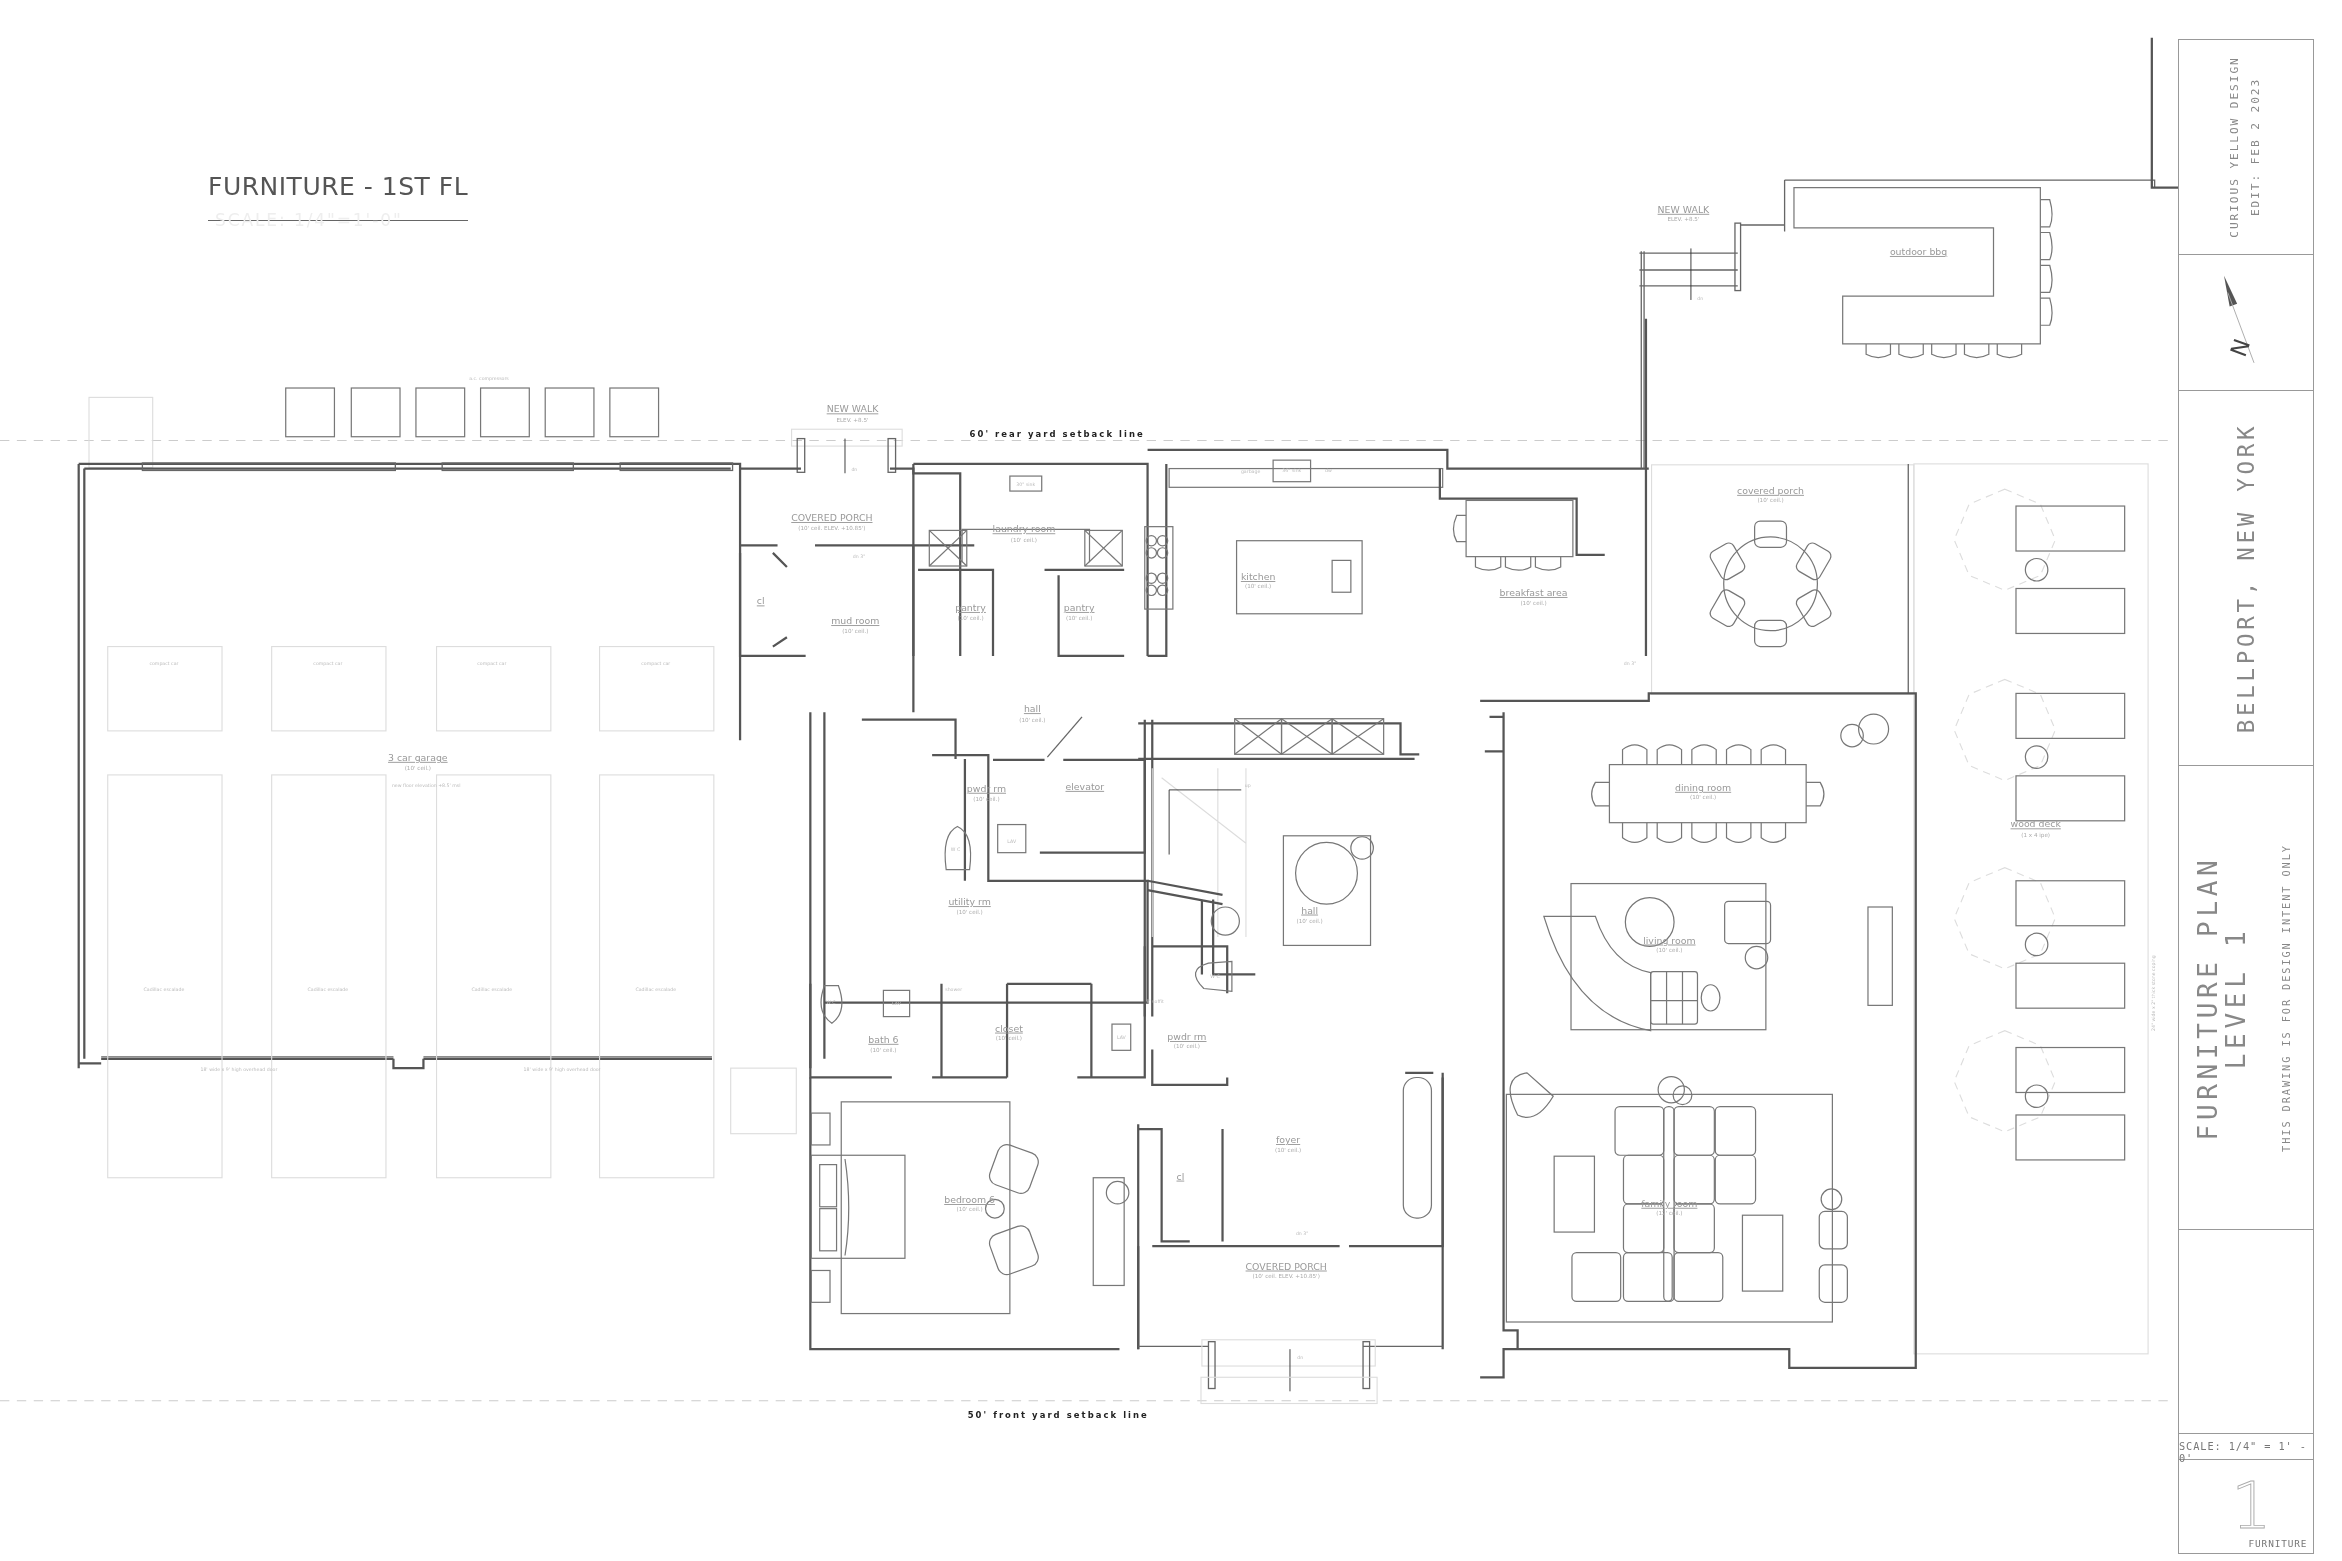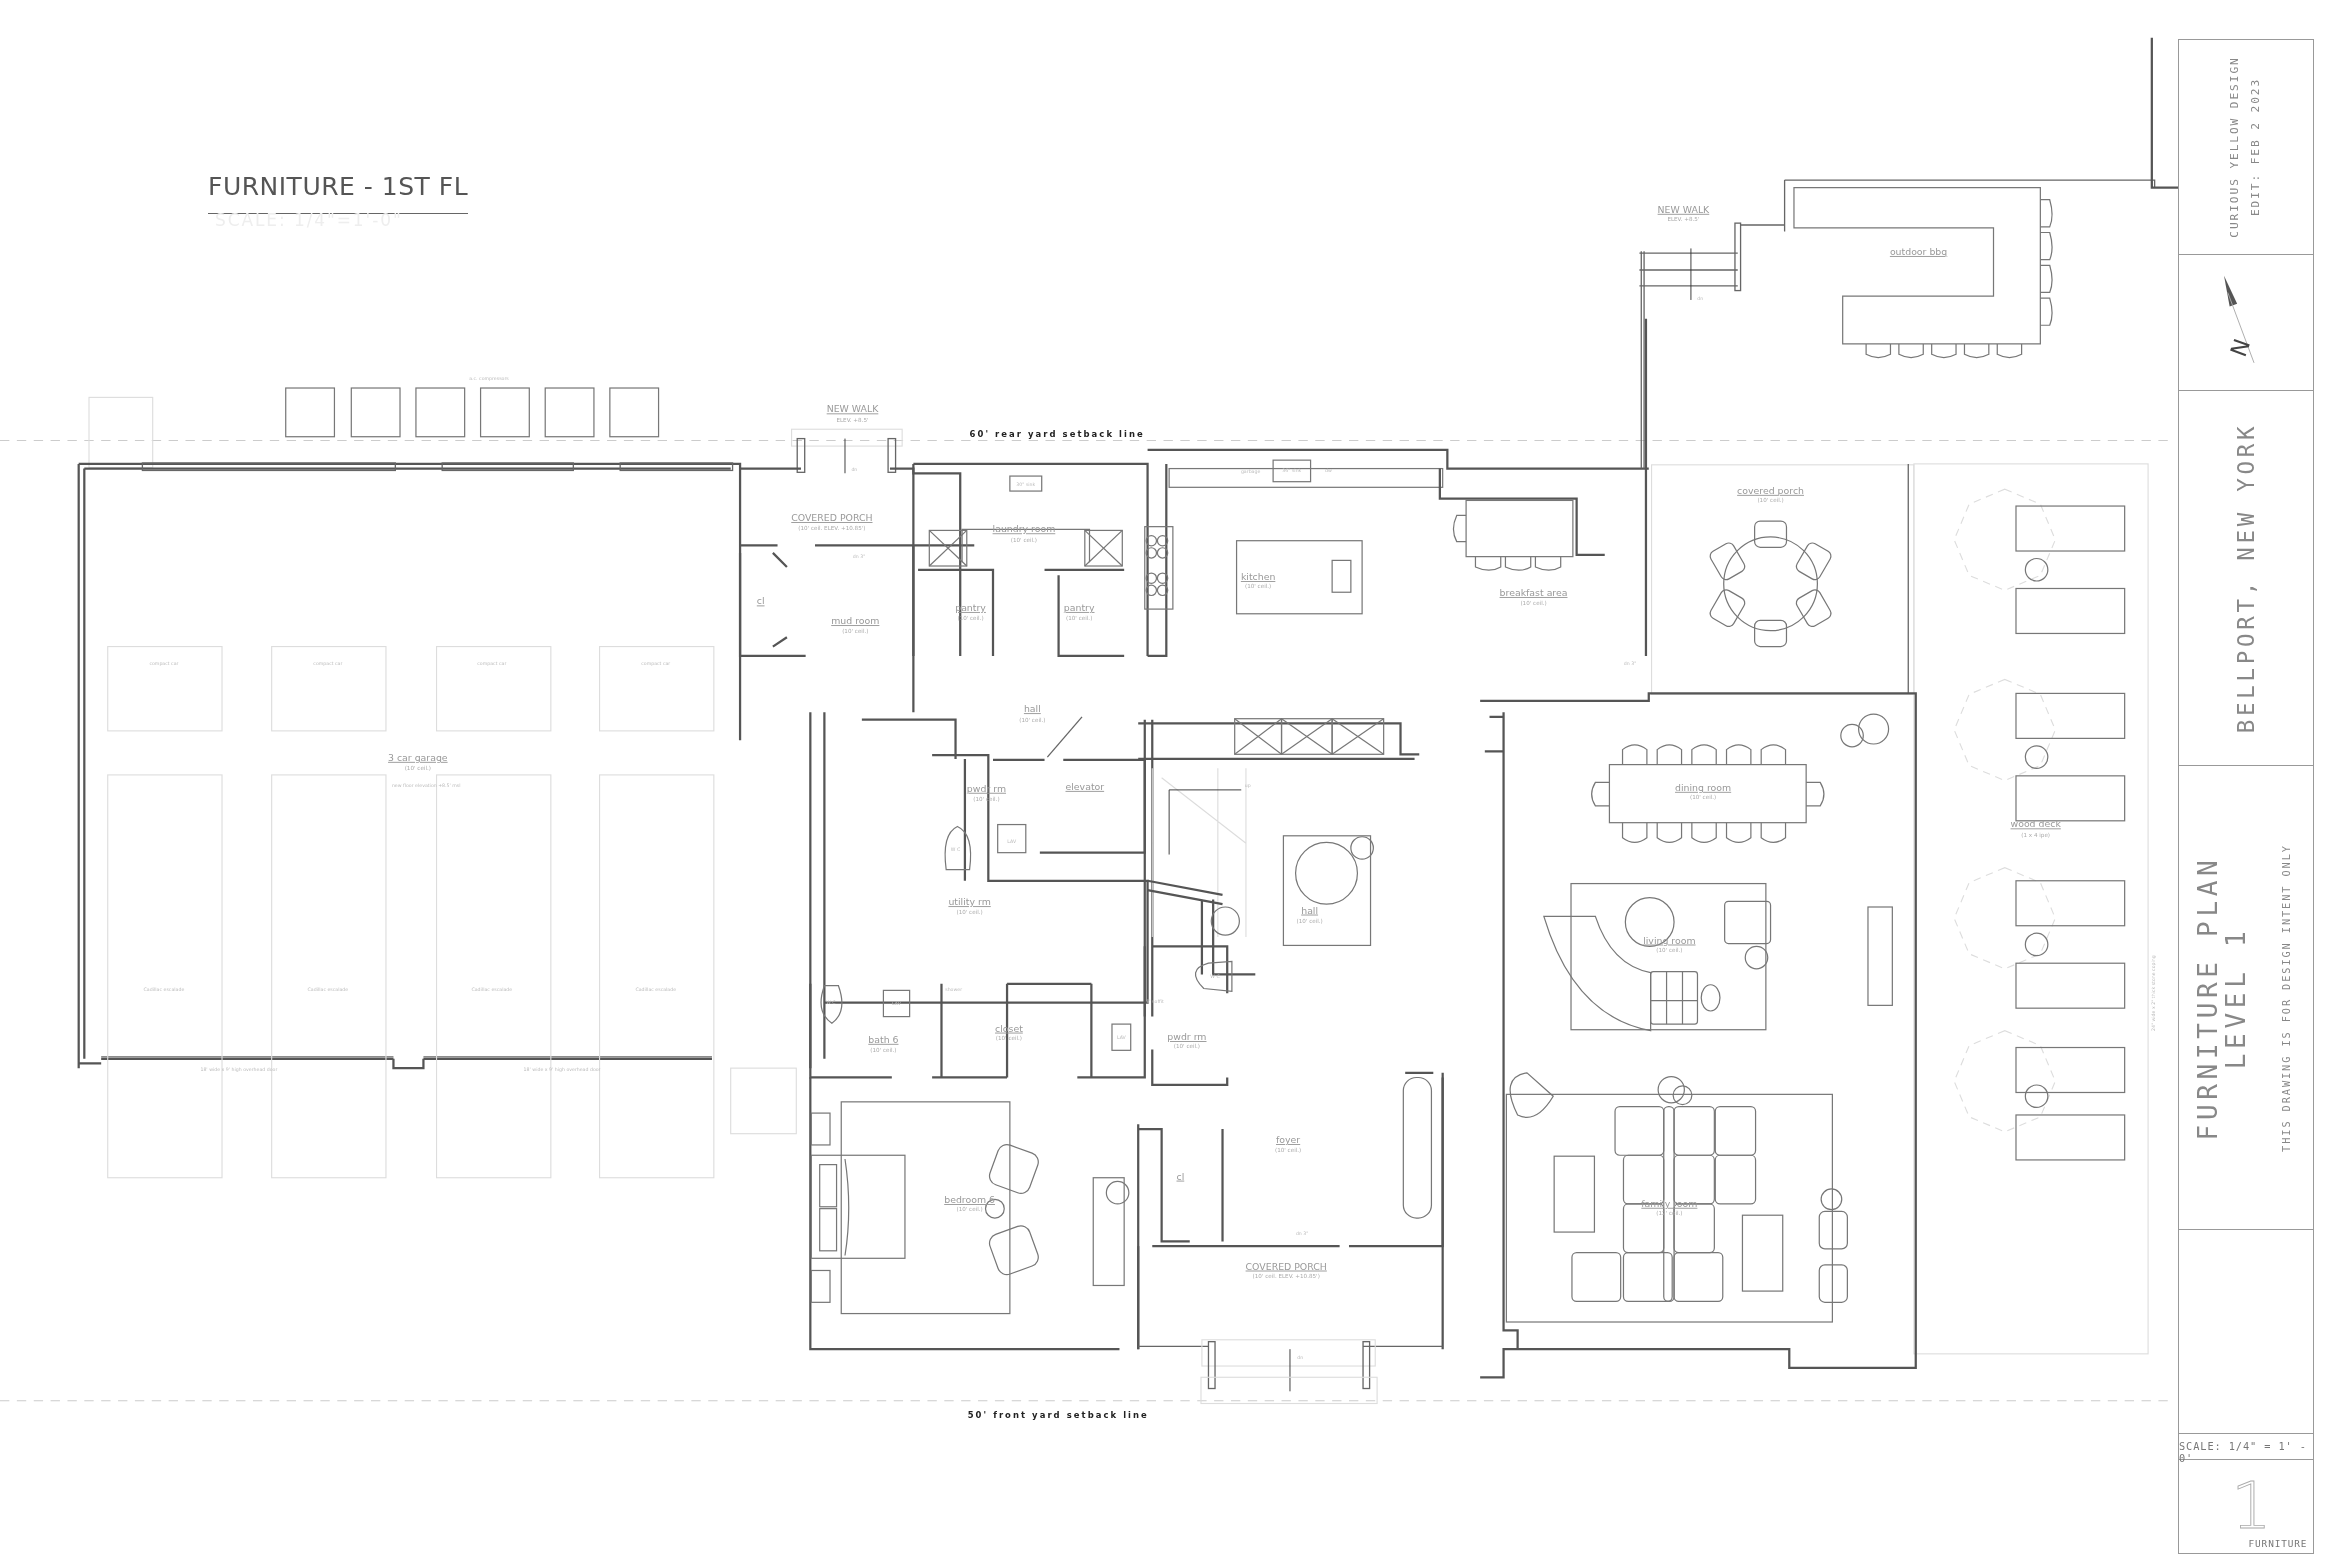--- a/index.html
+++ b/index.html
@@ -10,21 +10,21 @@
   .furn { fill:none; stroke:#777; stroke-width:1.3; }
   .faint { fill:none; stroke:#ddd; stroke-width:1.2; }
   .dash { fill:none; stroke:#ccc; stroke-width:1.2; stroke-dasharray:10 8; }
   .lbl { fill:#999; font-family:"DejaVu Sans", sans-serif; font-size:10px; text-anchor:middle; text-decoration:underline; }
   .sub { fill:#aaa; font-family:"DejaVu Sans", sans-serif; font-size:6px; text-anchor:middle; }
   .tiny { fill:#bbb; font-family:"DejaVu Sans", sans-serif; font-size:5px; text-anchor:middle; }
   .setback { fill:#222; font-family:"DejaVu Sans", sans-serif; font-size:9px; letter-spacing:2.2px; font-weight:bold; }
   .title-block { position:absolute; left:2178px; top:39px; width:136px; height:1515px; border:1.9px solid #999; box-sizing:border-box; background:#fff; }
   .tb-cell { position:absolute; left:0; width:100%; border-bottom:1.9px solid #999; box-sizing:border-box; }
   .vtext { position:absolute; left:50%; top:50%; transform:translate(-50%,-50%) rotate(-90deg); white-space:nowrap; color:#888; font-family:"DejaVu Sans Mono", monospace; text-align:center; }
-  .sheet-title { position:absolute; left:208px; top:172px; font-family:"DejaVu Sans", sans-serif; font-size:25px; color:#555; letter-spacing:0.5px; border-bottom:1.9px solid #666; padding-bottom:12px; }
+  .sheet-title { position:absolute; left:208px; top:172px; font-family:"DejaVu Sans", sans-serif; font-size:25px; color:#555; letter-spacing:0.5px; border-bottom:1.9px solid #666; padding-bottom:19px; }
   .sheet-scale { position:absolute; left:215px; top:210px; font-family:"DejaVu Sans", sans-serif; font-size:17px; color:#eee; letter-spacing:1.9px; }
 </style>
 </head>
 <body>
 
 <div class="sheet-title">FURNITURE - 1ST FL</div>
 <div class="sheet-scale">SCALE: 1/4"=1'-0"</div>
 
 <svg class="plan" viewBox="0 0 2500 1667" xmlns="http://www.w3.org/2000/svg">
 

